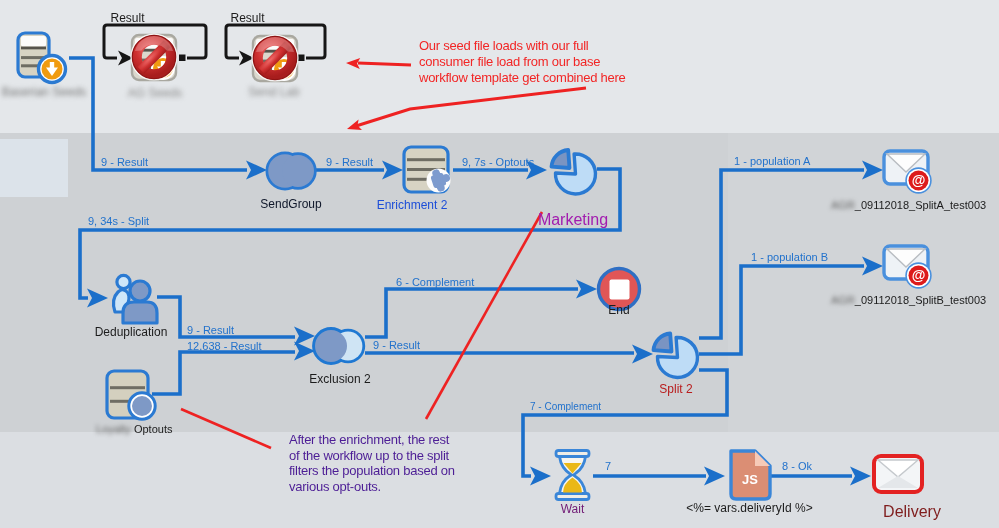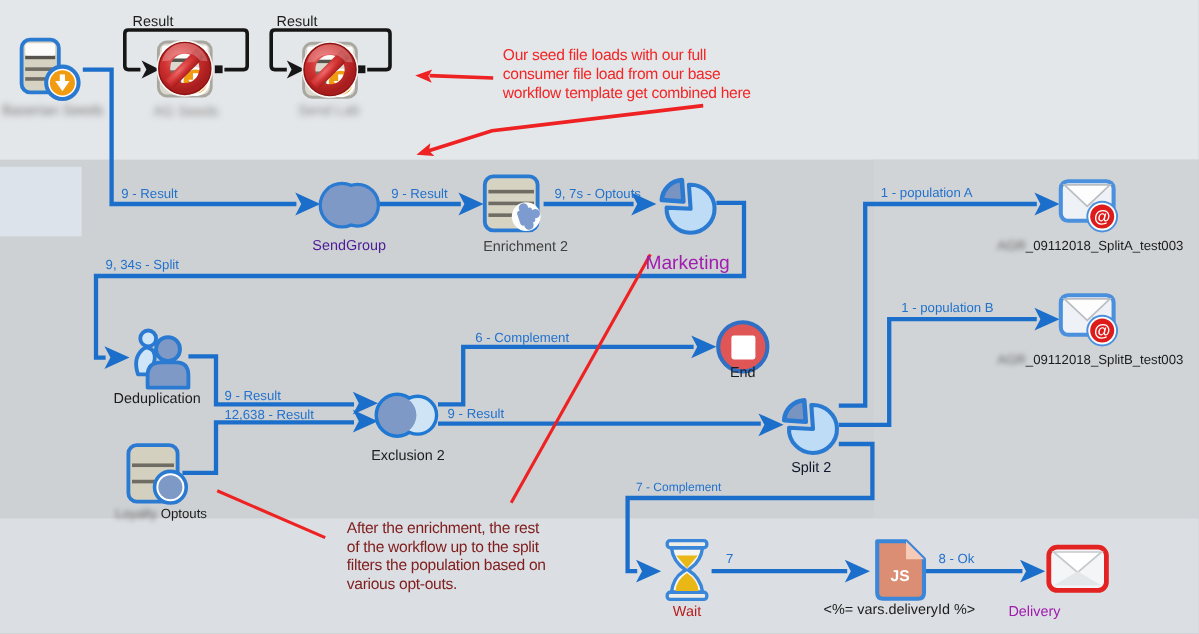--- a/index.html
+++ b/index.html
@@ -157,42 +157,42 @@
 <path d="M563,492.5 Q563,484 572.5,477.5 Q582,484 582,492.5 Z" fill="#eab816"></path>
 <path d="M731,451 H755 L770,466 V494 Q770,499 765,499 H736 Q731,499 731,494 Z" fill="#db8e74" stroke="#3a86d8" stroke-width="3.4" stroke-linejoin="round"></path>
 <path d="M755,451 L770,466 H755 Z" fill="#f6cab7"></path>
 <text x="750" y="484" text-anchor="middle" font-family="Liberation Sans" font-size="13" font-weight="bold" fill="#fff">JS</text>
 <rect x="874" y="456" width="48" height="36" rx="7" fill="#f3f5f7" stroke="#e32222" stroke-width="4"></rect>
 <polygon points="878,460 898,477 918,460" fill="#ffffff" stroke="#c5c9cd" stroke-width="1.4"></polygon>
 <polygon points="878,488 898,476 918,488" fill="#e4e7ea"></polygon>
 </svg>
 <div style="position:absolute;left:127.5px;top:12px;transform:translateX(-50%);font-size:12px;color:#1c1c1c;white-space:nowrap;line-height:1.1">Result</div>
 <div style="position:absolute;left:247.5px;top:12px;transform:translateX(-50%);font-size:12px;color:#1c1c1c;white-space:nowrap;line-height:1.1">Result</div>
-<div style="position:absolute;left:291px;top:198px;transform:translateX(-50%);font-size:12px;color:#4c1d95;white-space:nowrap;line-height:1.1">SendGroup</div>
-<div style="position:absolute;left:438px;top:199px;transform:translateX(-50%);font-size:12px;color:#404040;white-space:nowrap;line-height:1.1">Enrichment 2</div>
+<div style="position:absolute;left:291px;top:198px;transform:translateX(-50%);font-size:12px;color:#0f172a;white-space:nowrap;line-height:1.1">SendGroup</div>
+<div style="position:absolute;left:412px;top:199px;transform:translateX(-50%);font-size:12px;color:#1d4ed8;white-space:nowrap;line-height:1.1">Enrichment 2</div>
 <div style="position:absolute;left:573px;top:211px;transform:translateX(-50%);font-size:16px;color:#a21caf;white-space:nowrap;line-height:1.1">Marketing</div>
 <div style="position:absolute;left:131px;top:326px;transform:translateX(-50%);font-size:12px;color:#1c1c1c;white-space:nowrap;line-height:1.1">Deduplication</div>
 <div style="position:absolute;left:340px;top:373px;transform:translateX(-50%);font-size:12px;color:#1c1c1c;white-space:nowrap;line-height:1.1">Exclusion 2</div>
 <div style="position:absolute;left:619px;top:304px;transform:translateX(-50%);font-size:12px;color:#1c1c1c;white-space:nowrap;line-height:1.1">End</div>
-<div style="position:absolute;left:676px;top:383px;transform:translateX(-50%);font-size:12px;color:#0f172a;white-space:nowrap;line-height:1.1">Split 2</div>
-<div style="position:absolute;left:572.5px;top:503px;transform:translateX(-50%);font-size:12px;color:#b91c1c;white-space:nowrap;line-height:1.1">Wait</div>
+<div style="position:absolute;left:676px;top:383px;transform:translateX(-50%);font-size:12px;color:#b91c1c;white-space:nowrap;line-height:1.1">Split 2</div>
+<div style="position:absolute;left:572.5px;top:503px;transform:translateX(-50%);font-size:12px;color:#701a75;white-space:nowrap;line-height:1.1">Wait</div>
 <div style="position:absolute;left:749.5px;top:502px;transform:translateX(-50%);font-size:12px;color:#1c1c1c;white-space:nowrap;line-height:1.1">&lt;%= vars.deliveryId %&gt;</div>
-<div style="position:absolute;left:862px;top:503px;transform:translateX(-50%);font-size:12px;color:#a21caf;white-space:nowrap;line-height:1.1">Delivery</div>
+<div style="position:absolute;left:912px;top:503px;transform:translateX(-50%);font-size:16px;color:#7f1d1d;white-space:nowrap;line-height:1.1">Delivery</div>
 <div style="position:absolute;left:44px;top:86px;transform:translateX(-50%);filter:blur(2.5px);font-size:12px;color:#777;white-space:nowrap;line-height:1.1">Baserian Seeds</div>
 <div style="position:absolute;left:155px;top:87px;transform:translateX(-50%);filter:blur(2.8px);font-size:12px;color:#888;white-space:nowrap;line-height:1.1">AG Seeds</div>
 <div style="position:absolute;left:274px;top:86px;transform:translateX(-50%);filter:blur(2.8px);font-size:12px;color:#888;white-space:nowrap;line-height:1.1">Send Lab</div>
 <div style="position:absolute;left:831px;top:199px;font-size:11px;color:#1c1c1c;white-space:nowrap"><span style="filter:blur(2px);color:#666">AGR</span>_09112018_SplitA_test003</div>
 <div style="position:absolute;left:831px;top:294px;font-size:11px;color:#1c1c1c;white-space:nowrap"><span style="filter:blur(2px);color:#666">AGR</span>_09112018_SplitB_test003</div>
 <div style="position:absolute;left:96px;top:423px;font-size:11px;color:#1c1c1c;white-space:nowrap"><span style="filter:blur(2px);color:#666">Loyalty</span> Optouts</div>
 <div style="position:absolute;left:101px;top:156px;font-size:11px;color:#2272cc;white-space:nowrap;line-height:1.1">9 - Result</div>
 <div style="position:absolute;left:326px;top:156px;font-size:11px;color:#2272cc;white-space:nowrap;line-height:1.1">9 - Result</div>
 <div style="position:absolute;left:462px;top:156px;font-size:11px;color:#2272cc;white-space:nowrap;line-height:1.1">9, 7s - Optouts</div>
 <div style="position:absolute;left:88px;top:215px;font-size:11px;color:#2272cc;white-space:nowrap;line-height:1.1">9, 34s - Split</div>
 <div style="position:absolute;left:187px;top:324px;font-size:11px;color:#2272cc;white-space:nowrap;line-height:1.1">9 - Result</div>
 <div style="position:absolute;left:187px;top:340px;font-size:11px;color:#2272cc;white-space:nowrap;line-height:1.1">12,638 - Result</div>
 <div style="position:absolute;left:396px;top:276px;font-size:11px;color:#2272cc;white-space:nowrap;line-height:1.1">6 - Complement</div>
 <div style="position:absolute;left:373px;top:339px;font-size:11px;color:#2272cc;white-space:nowrap;line-height:1.1">9 - Result</div>
 <div style="position:absolute;left:734px;top:155px;font-size:11px;color:#2272cc;white-space:nowrap;line-height:1.1">1 - population A</div>
 <div style="position:absolute;left:751px;top:251px;font-size:11px;color:#2272cc;white-space:nowrap;line-height:1.1">1 - population B</div>
 <div style="position:absolute;left:530px;top:401px;font-size:10px;color:#2272cc;white-space:nowrap;line-height:1.1">7 - Complement</div>
 <div style="position:absolute;left:605px;top:460px;font-size:11px;color:#2272cc;white-space:nowrap;line-height:1.1">7</div>
 <div style="position:absolute;left:782px;top:460px;font-size:11px;color:#2272cc;white-space:nowrap;line-height:1.1">8 - Ok</div>
 <div style="position:absolute;left:419px;top:38px;font-size:13px;letter-spacing:-0.25px;color:#f22626;line-height:16.2px;white-space:nowrap">Our seed file loads with our full<br>consumer file load from our base<br>workflow template get combined here</div>
-<div style="position:absolute;left:289px;top:432px;font-size:13px;letter-spacing:-0.25px;color:#7f1d1d;line-height:15.7px;white-space:nowrap">After the enrichment, the rest<br>of the workflow up to the split<br>filters the population based on<br>various opt-outs.</div>
+<div style="position:absolute;left:289px;top:432px;font-size:13px;letter-spacing:-0.25px;color:#4c1d95;line-height:15.7px;white-space:nowrap">After the enrichment, the rest<br>of the workflow up to the split<br>filters the population based on<br>various opt-outs.</div>
 </body></html>

